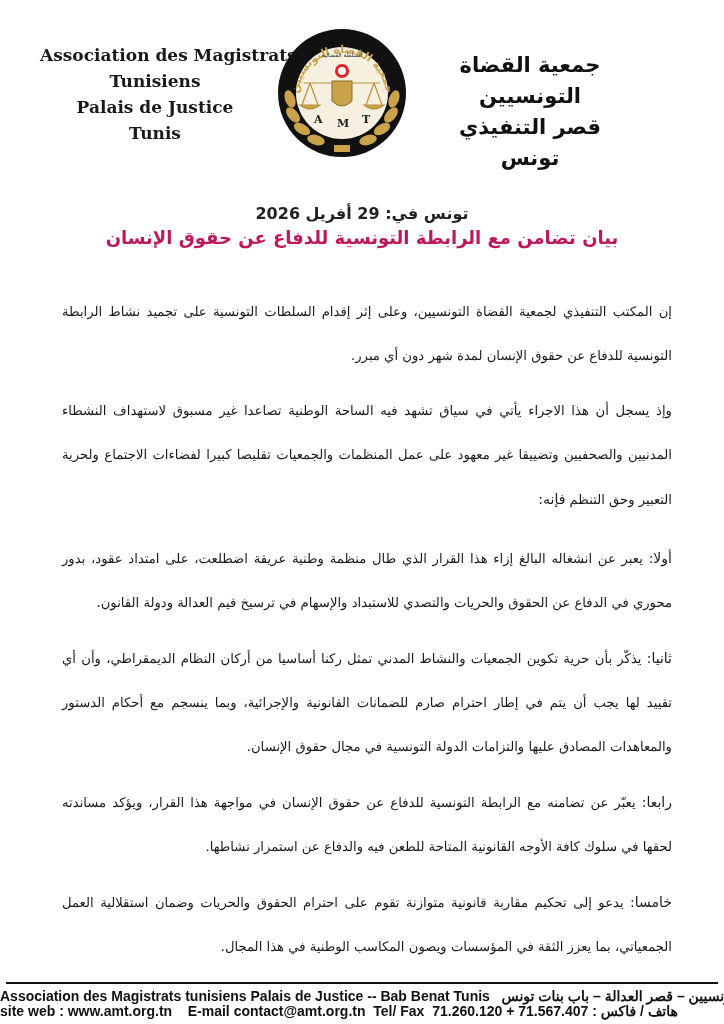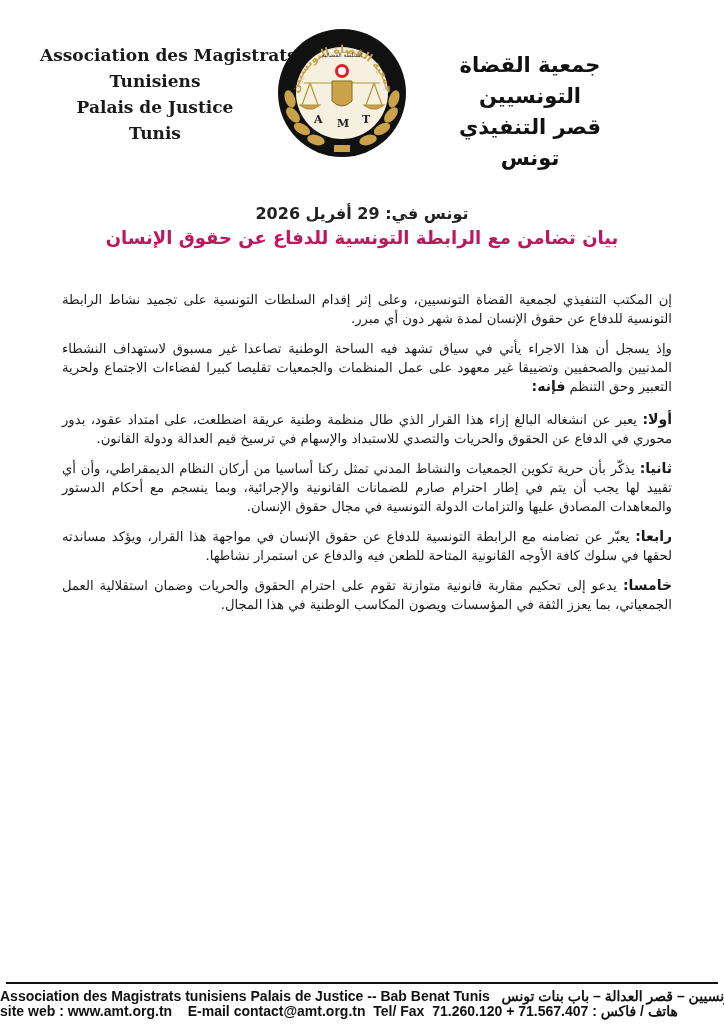--- a/index.html
+++ b/index.html
@@ -26,25 +26,25 @@
     position: absolute; left: 0; width: 724px; top: 204px;
     text-align: center; direction: rtl; font-weight: bold; font-size: 16px; color: #222;
   }
   .title {
     position: absolute; left: 0; width: 724px; top: 227px;
     text-align: center; direction: rtl; font-weight: bold; font-size: 18px; color: #d0201e;
   }
   .body {
     position: absolute; left: 62px; width: 610px; top: 290px;
     direction: rtl; text-align: justify; text-align-last: right;
-    font-family: "DejaVu Serif", serif; font-size: 13.2px; line-height: 19px; color: #1a1a1a;
+    font-family: "DejaVu Serif", serif; font-size: 13.2px; line-height: 44px; color: #1a1a1a;
   }
   .body p { margin: 0 0 11px 0; }
   .body p.gap-lg { margin-bottom: 14px; }
-  .body b { font-family: "DejaVu Sans", sans-serif; font-weight: bold; font-size: 14px; }
+  .body b { font-family: "DejaVu Sans", sans-serif; font-weight: normal; font-size: 14px; }
   .footer-rule {
     position: absolute; left: 6px; width: 712px; top: 982px; height: 0;
     border-top: 2px solid #111;
   }
   .footer-line {
     position: absolute; left: 0; width: 584px; text-align: center;
     font-family: "Liberation Sans", sans-serif; font-weight: bold; font-size: 14px; color: #111;
     white-space: nowrap;
   }
   .f1 { top: 988px; }

